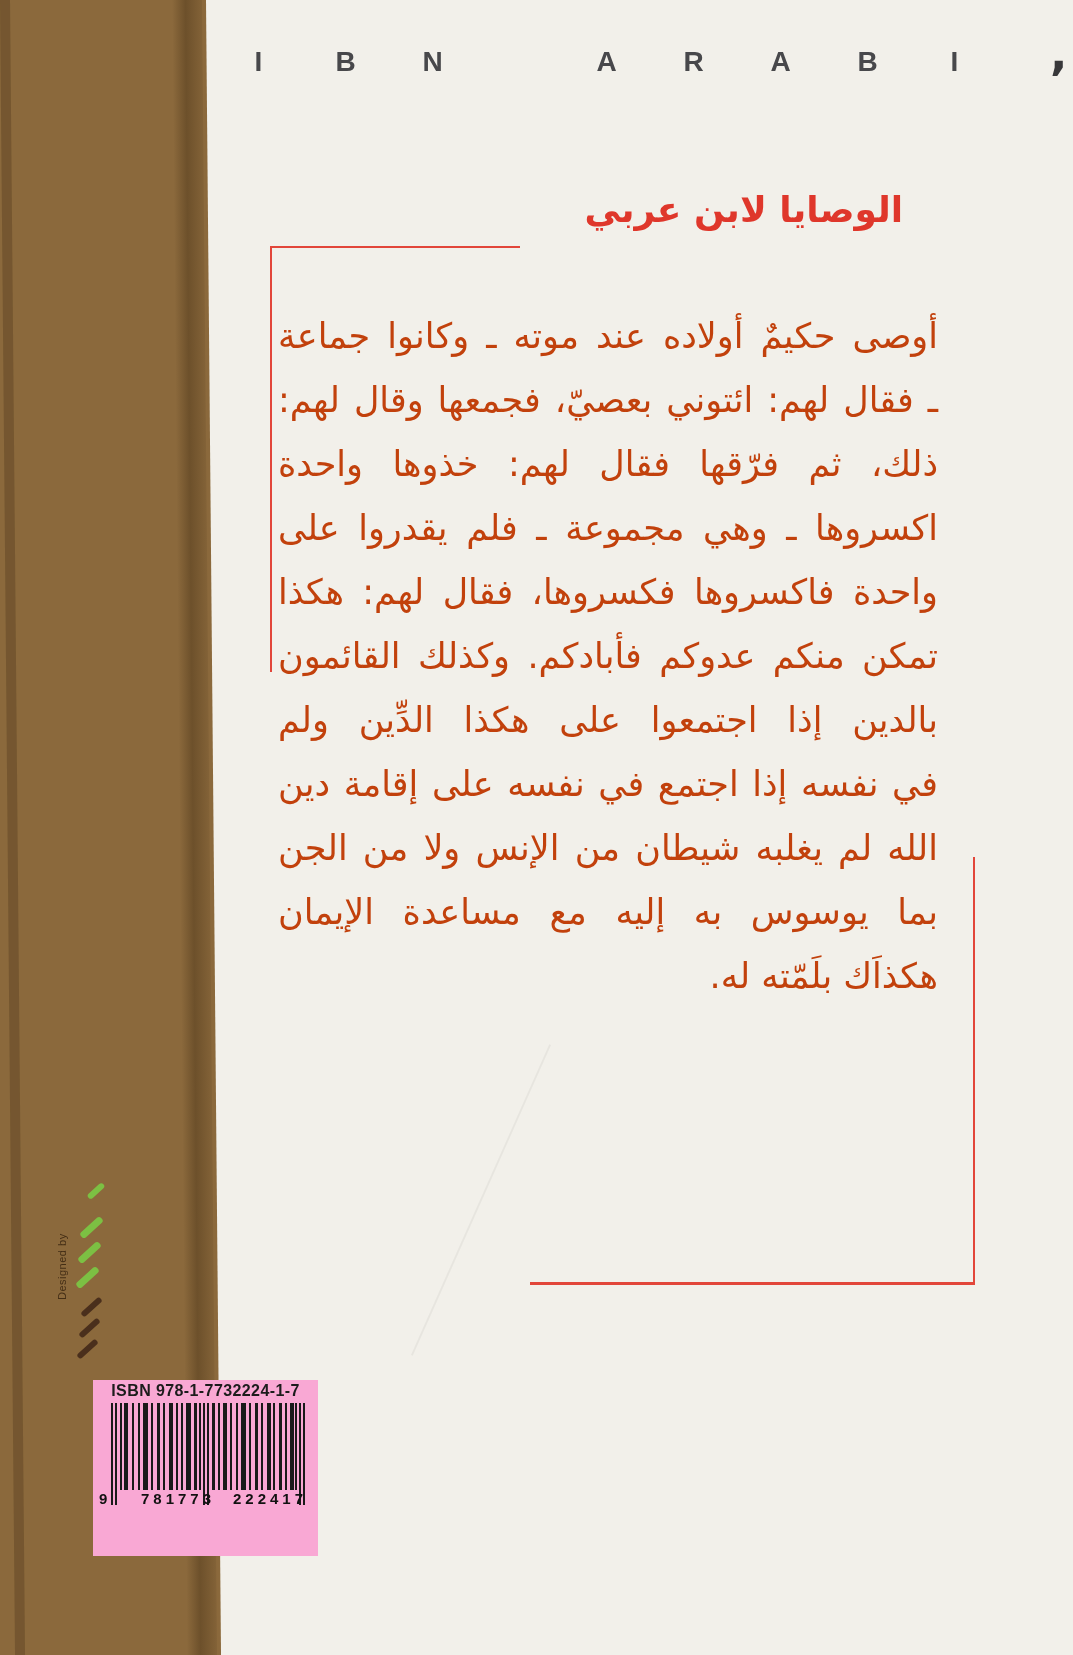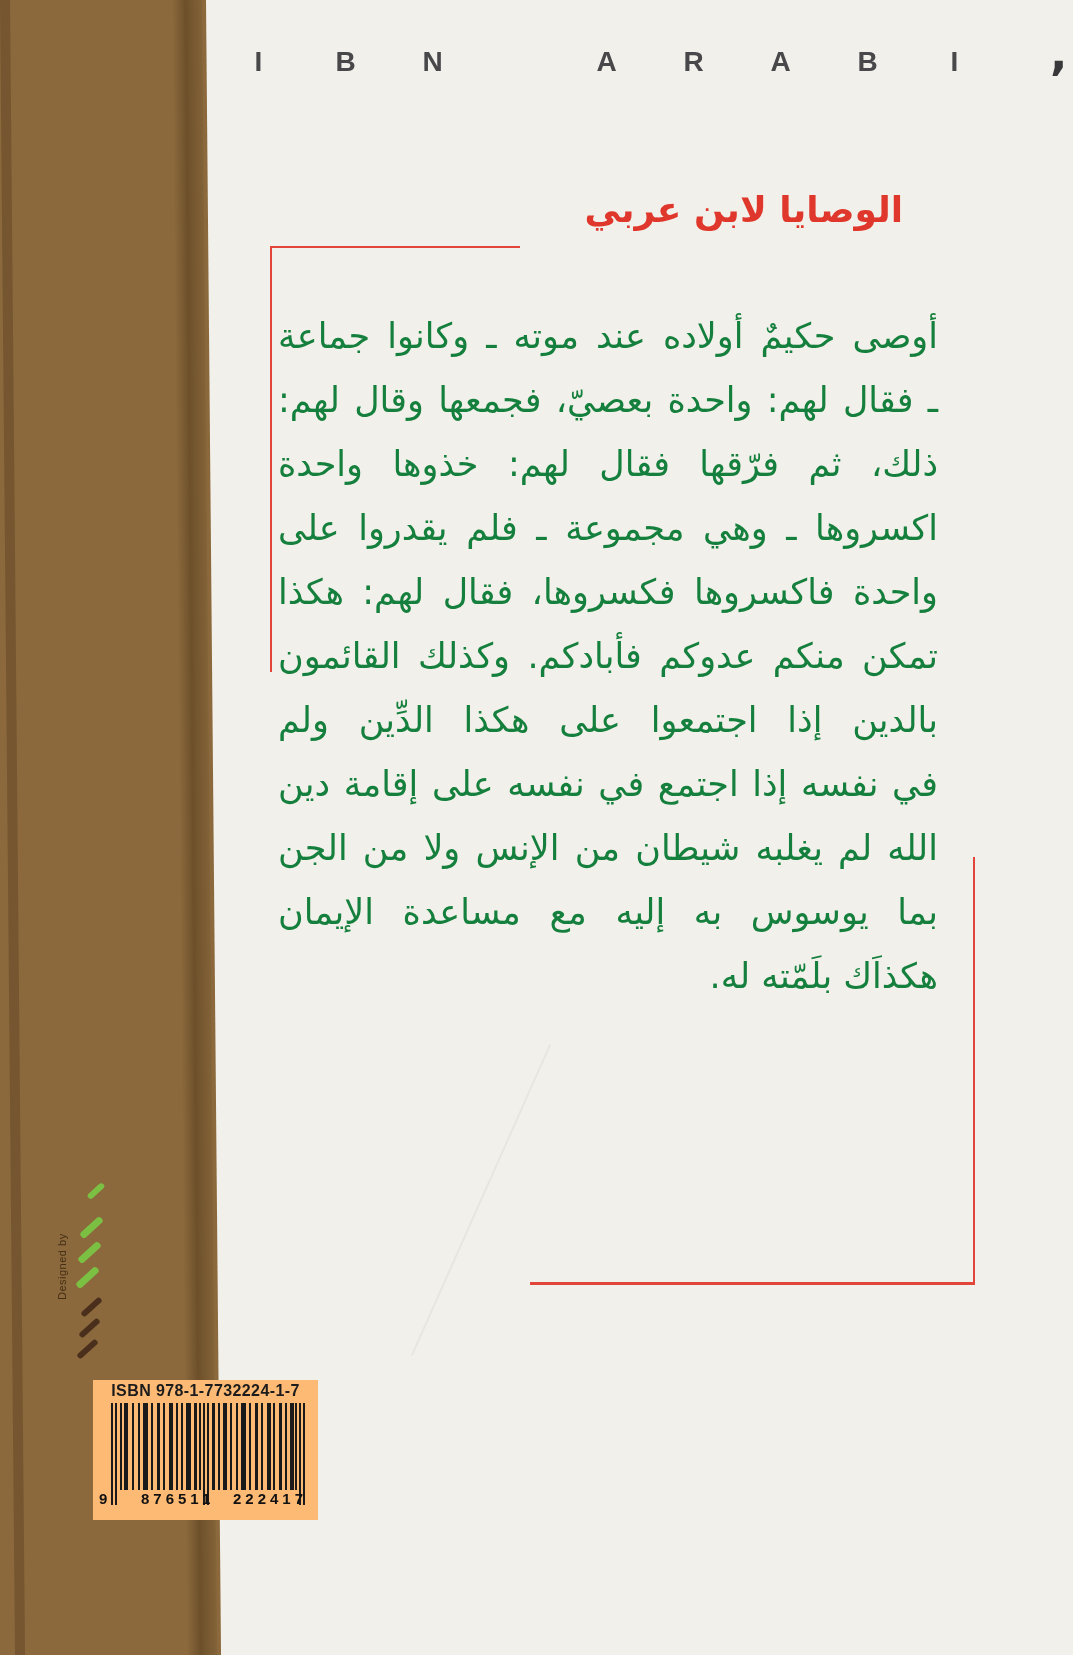--- a/index.html
+++ b/index.html
@@ -65,22 +65,22 @@
     direction:rtl;font-size:35px;color:#2e2e2e;
     font-family:"DejaVu Sans",sans-serif;
   }
   .body-text .line{
     height:64px;line-height:64px;white-space:nowrap;
     text-align:right;text-align-last:justify;
   }
   .body-text .line.last{text-align-last:right;}
   
   .isbn-panel{
-    position:absolute;left:93px;top:1380px;width:225px;height:140px;
-    background:#fdba74;z-index:4;
+    position:absolute;left:93px;top:1380px;width:225px;height:176px;
+    background:#f9a8d4;z-index:4;
   }
   .isbn-label{
     position:absolute;left:0;top:2px;width:100%;text-align:center;
     font-family:"Liberation Sans",sans-serif;
     font-size:16px;font-weight:bold;color:#1c1c1c;letter-spacing:.4px;
     white-space:nowrap;
   }
   .barcode{position:absolute;left:18px;top:23px;}
   .bc-num{
     position:absolute;font-family:"Liberation Sans",sans-serif;
@@ -121,23 +121,23 @@
     </div>
   <span class="fragment-mark">,</span>
 
   <div class="title-ar" style="color: rgb(223, 55, 43);">الوصايا لابن عربي</div>
 
   <div class="rline frame-top" style="background: rgb(226, 70, 58);"></div>
   <div class="rline frame-left" style="background: rgb(226, 70, 58);"></div>
   <div class="rline frame-right" style="background: rgb(226, 70, 58);"></div>
   <div class="rline frame-bottom" style="background: rgb(226, 70, 58);"></div>
 
-  <div class="body-text" id="body-text" style="color: #15803d;">
+  <div class="body-text" id="body-text" style="color: #c2410c;">
       <div class="line">أوصى حكيمٌ أولاده عند موته ـ وكانوا جماعة</div>
-      <div class="line">ـ فقال لهم: واحدة بعصيّ، فجمعها وقال لهم:</div>
+      <div class="line">ـ فقال لهم: ائتوني بعصيّ، فجمعها وقال لهم:</div>
       <div class="line">ذلك، ثم فرّقها فقال لهم: خذوها واحدة</div>
       <div class="line">اكسروها ـ وهي مجموعة ـ فلم يقدروا على</div>
       <div class="line">واحدة فاكسروها فكسروها، فقال لهم: هكذا</div>
       <div class="line">تمكن منكم عدوكم فأبادكم. وكذلك القائمون</div>
       <div class="line">بالدين إذا اجتمعوا على هكذا الدِّين ولم</div>
       <div class="line">في نفسه إذا اجتمع في نفسه على إقامة دين</div>
       <div class="line">الله لم يغلبه شيطان من الإنس ولا من الجن</div>
       <div class="line">بما يوسوس به إليه مع مساعدة الإيمان</div>
       <div class="line last">هكذاَك بلَمّته له.</div>
     </div>
@@ -175,21 +175,21 @@
         <rect x="144" y="0" width="3" height="87" fill="#1a1a1a"></rect>
         <rect x="150" y="0" width="2" height="87" fill="#1a1a1a"></rect>
         <rect x="156" y="0" width="4" height="87" fill="#1a1a1a"></rect>
         <rect x="162" y="0" width="2" height="87" fill="#1a1a1a"></rect>
         <rect x="168" y="0" width="3" height="87" fill="#1a1a1a"></rect>
         <rect x="174" y="0" width="2" height="87" fill="#1a1a1a"></rect>
         <rect x="179" y="0" width="4" height="87" fill="#1a1a1a"></rect>
         <rect x="184" y="0" width="2" height="87" fill="#1a1a1a"></rect>
       </svg>
     <div class="bc-num n1">9</div>
-    <div class="bc-num n2">876511</div>
+    <div class="bc-num n2">781773</div>
     <div class="bc-num n3">222417</div>
   </div>
 
   <div class="crease"></div>
 <div class="slash" style="left: 86px; top: 1188px; width: 20px; height: 6px; background: rgb(124, 192, 67);"></div>
     <div class="slash" style="left: 78px; top: 1224px; width: 27px; height: 7px; background: rgb(124, 192, 67);"></div>
     <div class="slash" style="left: 76px; top: 1249px; width: 27px; height: 7px; background: rgb(124, 192, 67);"></div>
     <div class="slash" style="left: 74px; top: 1274px; width: 27px; height: 7px; background: rgb(124, 192, 67);"></div>
     <div class="slash" style="left: 79px; top: 1304px; width: 25px; height: 6px; background: rgb(74, 47, 28);"></div>
     <div class="slash" style="left: 77px; top: 1325px; width: 25px; height: 6px; background: rgb(74, 47, 28);"></div>

